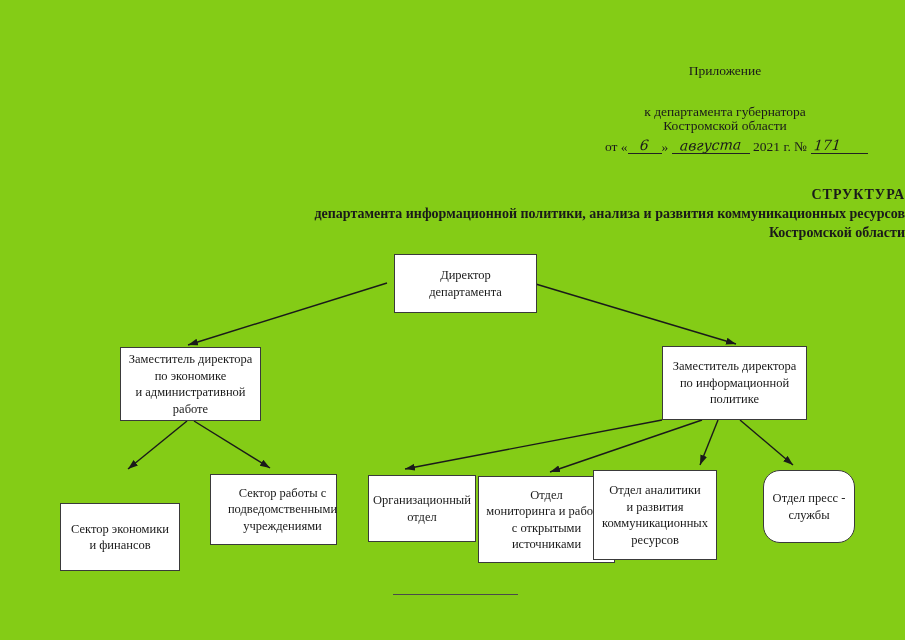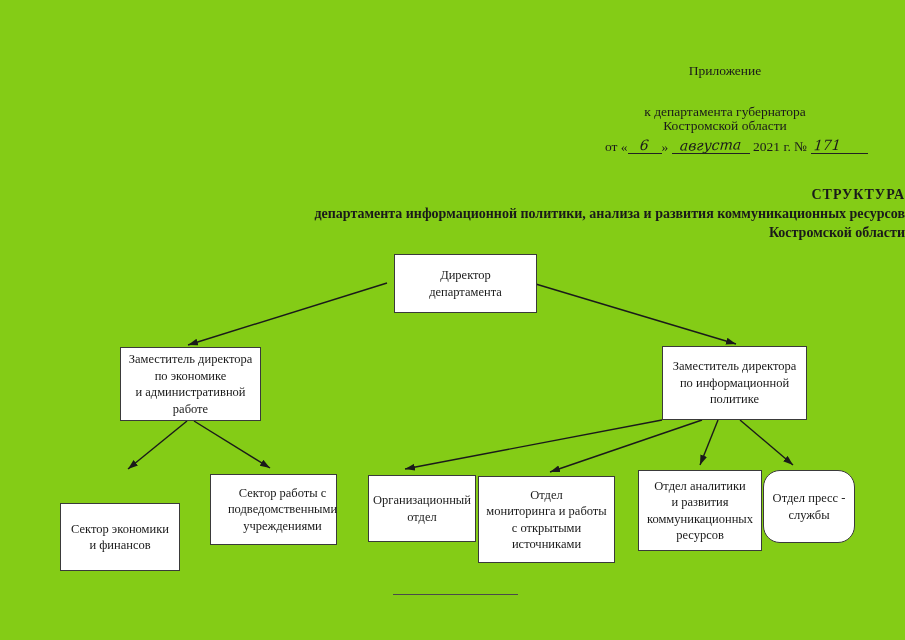--- a/index.html
+++ b/index.html
@@ -77,21 +77,21 @@
   }
   .node-label { white-space: pre-line; }
 
   .n-director   { left: 387px; top: 254px; width: 143px; height: 59px; margin-left: 7px; }
   .n-dep-econ   { left: 120px; top: 347px; width: 141px; height: 74px; }
   .n-dep-info   { left: 662px; top: 346px; width: 145px; height: 74px; }
   .n-sector-econ{ left:  60px; top: 475px; width: 120px; height: 68px; margin-top: 28px; }
   .n-sector-inst{ left: 210px; top: 474px; width: 127px; height: 71px; padding-left: 20px; }
   .n-dept-org   { left: 368px; top: 475px; width: 108px; height: 67px; }
   .n-dept-mon   { left: 478px; top: 476px; width: 137px; height: 87px; }
-  .n-dept-ana   { left: 638px; top: 470px; width: 124px; height: 81px; }
+  .n-dept-ana   { left: 593px; top: 470px; width: 124px; height: 90px; }
   .n-dept-press { left: 763px; top: 470px; width:  92px; height: 73px; border-radius: 17px; }
 
   
   .bottom-rule {
     position: absolute;
     left: 393px;
     top: 594px;
     width: 125px;
     border-top: 1.5px solid #4a4a4a;
   }

